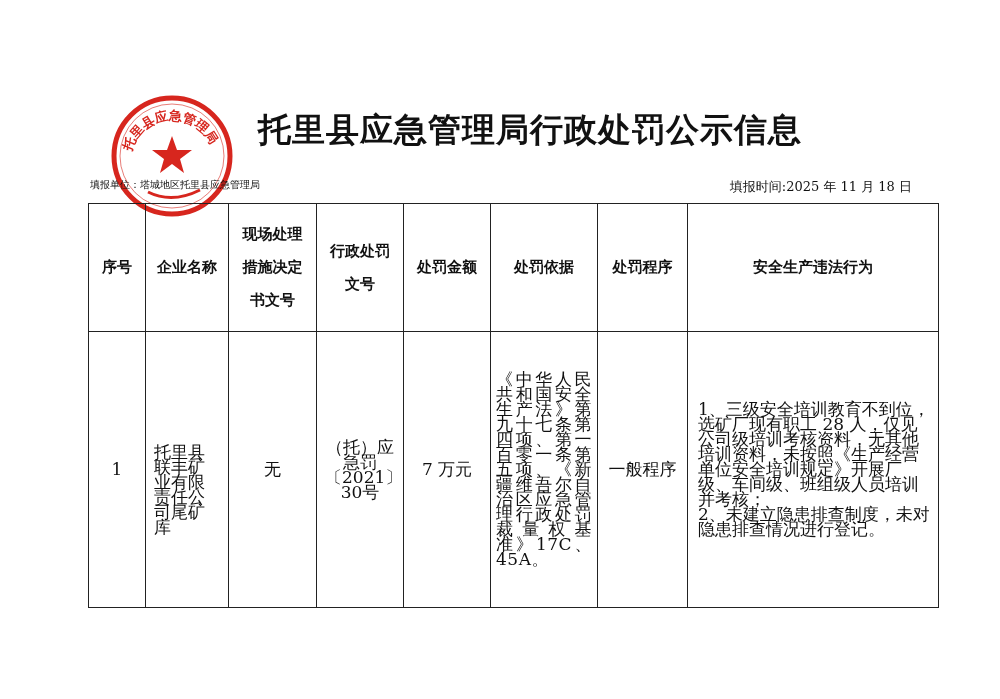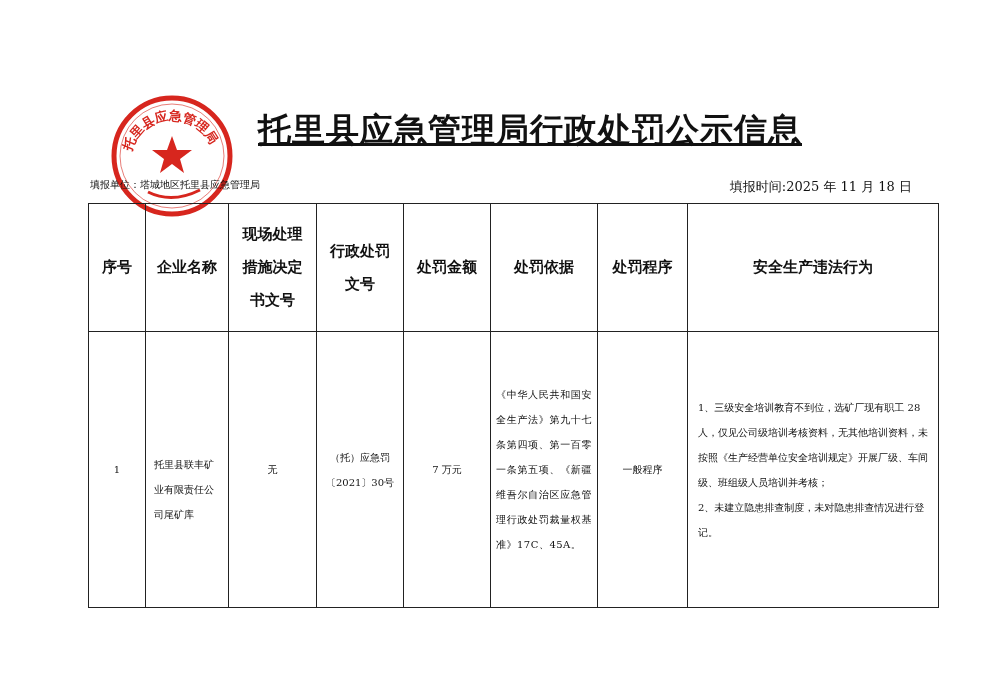--- a/index.html
+++ b/index.html
@@ -1,25 +1,25 @@
 <!DOCTYPE html>
 <html><head>
 <meta charset="utf-8">
 <style>
   html, body { margin: 0; padding: 0; background: #ffffff; }
   body { width: 1000px; height: 699px; position: relative; overflow: hidden;
          font-family: "DejaVu Serif", "Liberation Serif", serif; color: #111; }
   .title { position: absolute; left: 258px; top: 108px; font-size: 33px; font-weight: bold;
-           letter-spacing: 1px; font-family: "DejaVu Sans", sans-serif; white-space: nowrap; text-decoration: underline; }
+           letter-spacing: 1px; font-family: "DejaVu Sans", sans-serif; white-space: nowrap; }
   .filler { position: absolute; left: 90px; top: 178px; font-size: 10px; white-space: nowrap; }
   .fill-time { position: absolute; right: 88px; top: 178px; font-size: 13px; white-space: nowrap; }
   table.grid { position: absolute; left: 88px; top: 203px; width: 850px; border-collapse: collapse; table-layout: fixed; }
   table.grid td, table.grid th { border: 1.5px solid #222; padding: 0; text-align: center; vertical-align: middle; }
   table.grid th { font-weight: bold; font-size: 15px; line-height: 33px; font-family: "DejaVu Sans", sans-serif; height: 110px; }
-  table.grid td { font-size: 10px; line-height: 25px; height: 275px; }
+  table.grid td { font-size: 17px; line-height: 15px; height: 275px; }
   td .cell-inner { display: inline-block; }
   td.narrow .cell-inner { width: 66px; text-align: left; margin-top: 40px; }
   td.basis .cell-inner { width: 96px; text-align: justify; letter-spacing: 0.5px; }
   td.behavior { text-align: left; }
   td.behavior .cell-inner { padding: 0 8px 0 10px; text-align: left; }
   .seal { position: absolute; left: 108px; top: 92px; width: 128px; height: 128px; pointer-events: none; }
 </style>
 </head>
 <body>
 

